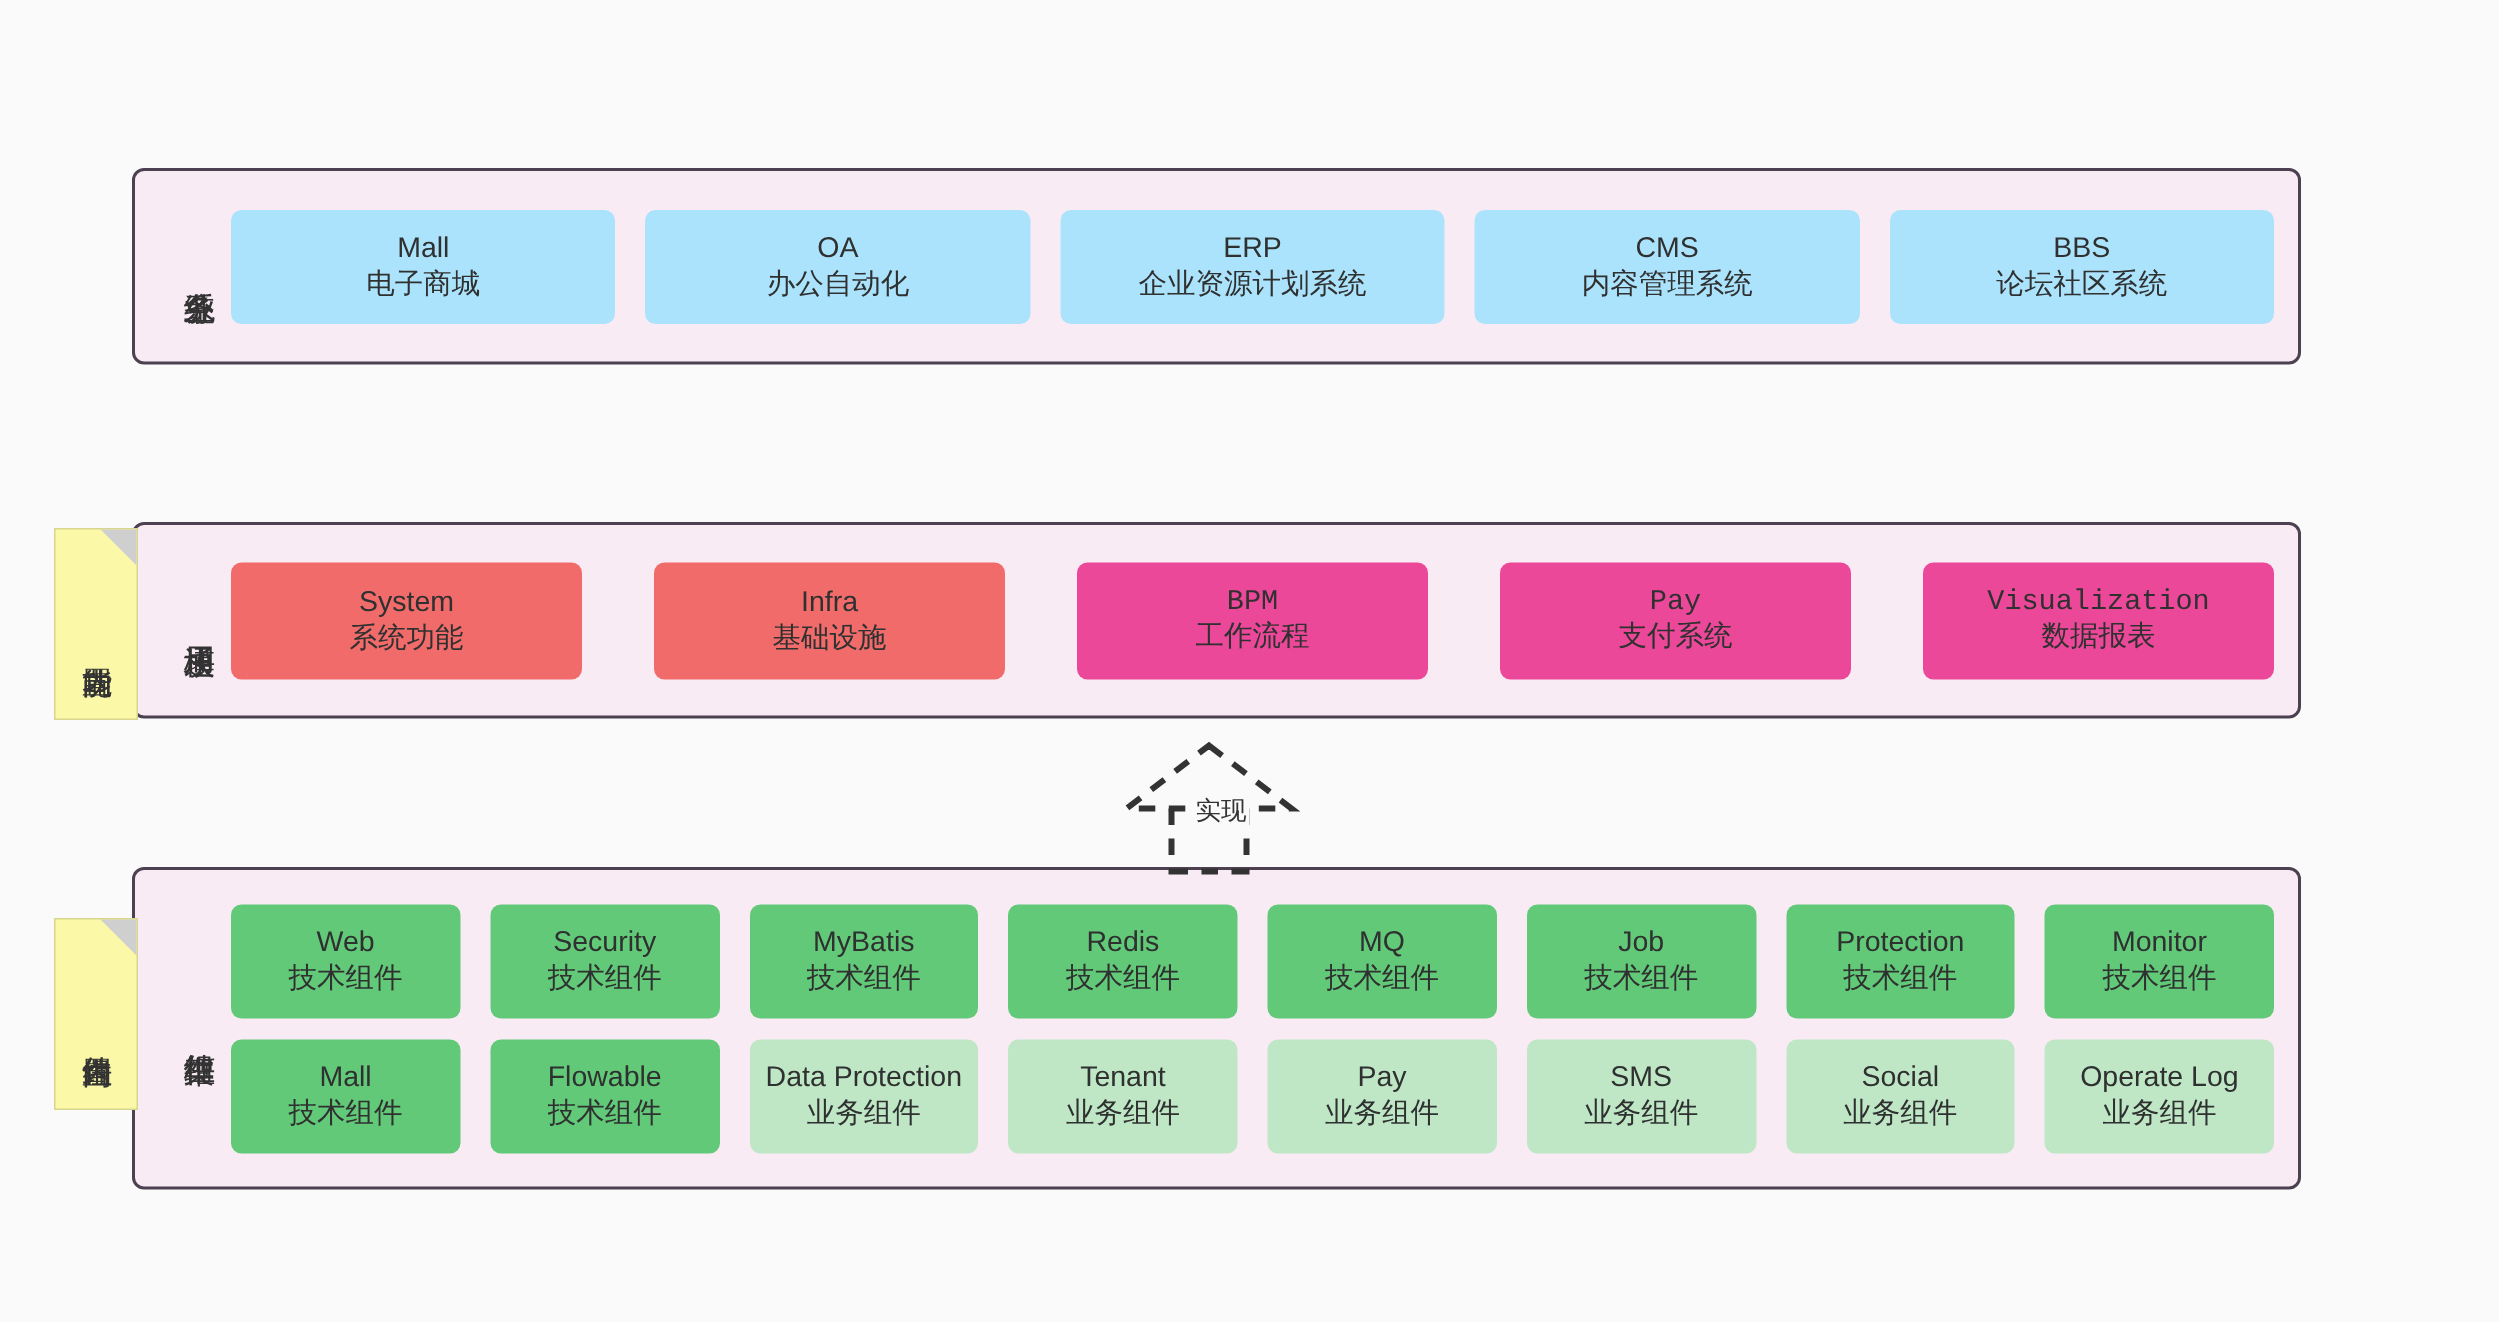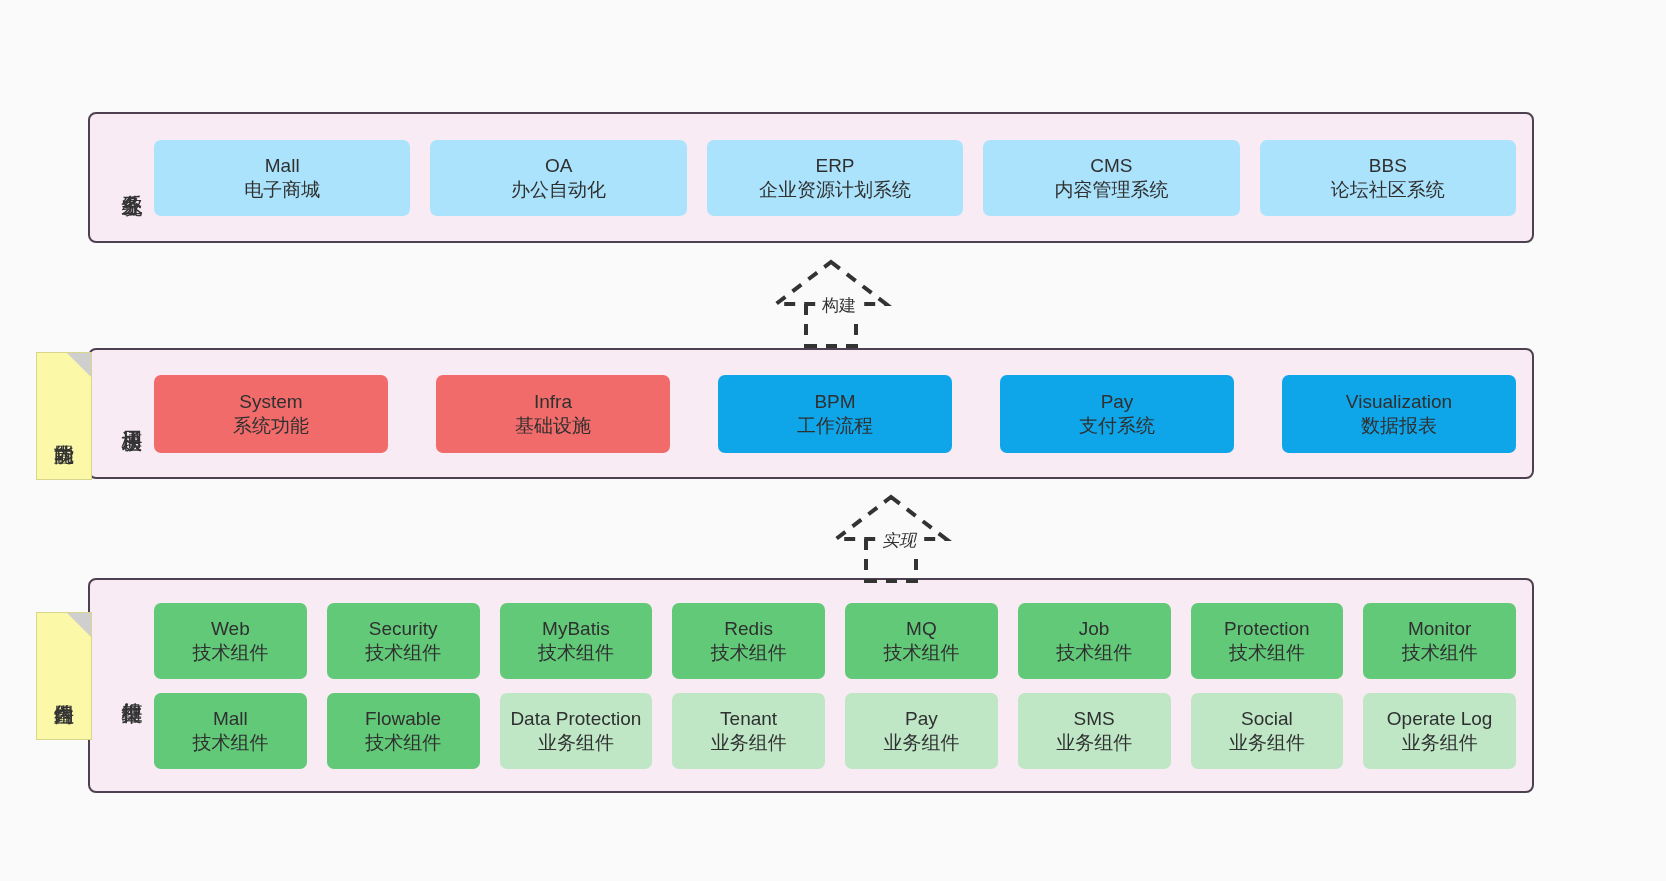--- a/index.html
+++ b/index.html
@@ -67,21 +67,21 @@
     color:#2f3030;
     padding:4px 6px;
     min-width:0;
   }
   .cell .t1{white-space:normal;}
   .cell .t2{white-space:nowrap;}
 
   
   .c-blue       {background:#ace3fc;}
   .c-red        {background:#f26b6b;}
-  .c-pink       {background:#0ea5e9;}
+  .c-pink       {background:#ec4899;font-family:Liberation Mono, monospace;}
   .c-green      {background:#62c978;}
   .c-lightgreen {background:#bfe7c6;}
 
   
   .h-biz   {height:76px;}
   .h-mod   {height:78px;gap:48px;}
   .h-comp  {height:76px;}
 
   
   .note{
@@ -152,27 +152,20 @@
           <span class="t2">内容管理系统</span>
         </div>
         <div class="cell c-blue">
           <span class="t1">BBS</span>
           <span class="t2">论坛社区系统</span>
         </div>
       </div>
     </div>
   </div>
 
-  <div class="conn" style="left:756px;top:258px;width:150px;height:90px;">
-    <svg width="150" height="90" viewBox="0 0 150 90">
-      <path d="M75 4 L130 46 L20 46 Z" fill="none" stroke="#333333" stroke-width="4" stroke-dasharray="11 9" stroke-linejoin="miter"></path>
-      <path d="M50 46 L50 90 M100 46 L100 90 M50 88 L100 88" fill="none" stroke="#333333" stroke-width="4" stroke-dasharray="11 9"></path>
-    </svg>
-    <div class="conn-label" style="left:64px;top:36px;">构建</div>
-  </div>
 
   <div class="note" style="left:36px;top:352px;height:128px;">
     <div class="fold"></div>
     <span>内置功能</span>
   </div>
 
   <div class="layer" id="layer-common-module" style="left:88px;top:348px;width:1446px;height:131px;">
     <div class="layer-label">通用模块</div>
     <div class="layer-body">
       <div class="row h-mod">
@@ -193,21 +186,21 @@
           <span class="t2">支付系统</span>
         </div>
         <div class="cell c-pink">
           <span class="t1">Visualization</span>
           <span class="t2">数据报表</span>
         </div>
       </div>
     </div>
   </div>
 
-  <div class="conn" style="left:816px;top:493px;width:150px;height:90px;font-style:italic;">
+  <div class="conn" style="left:731px;top:493px;width:150px;height:90px;">
     <svg width="150" height="90" viewBox="0 0 150 90">
       <path d="M75 4 L130 46 L20 46 Z" fill="none" stroke="#333333" stroke-width="4" stroke-dasharray="11 9" stroke-linejoin="miter"></path>
       <path d="M50 46 L50 90 M100 46 L100 90 M50 88 L100 88" fill="none" stroke="#333333" stroke-width="4" stroke-dasharray="11 9"></path>
     </svg>
     <div class="conn-label" style="left:64px;top:36px;">实现</div>
   </div>
 
   <div class="note" style="left:36px;top:612px;height:128px;">
     <div class="fold"></div>
     <span>内置组件</span>

